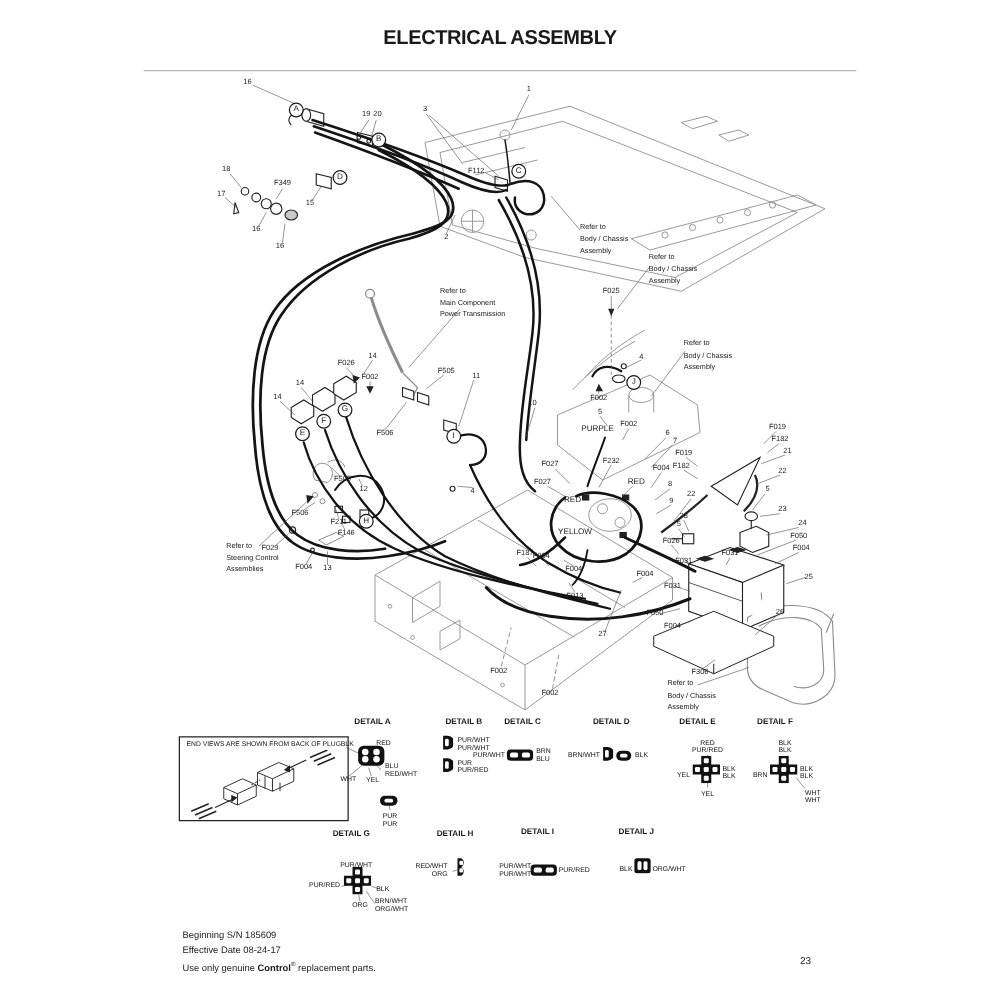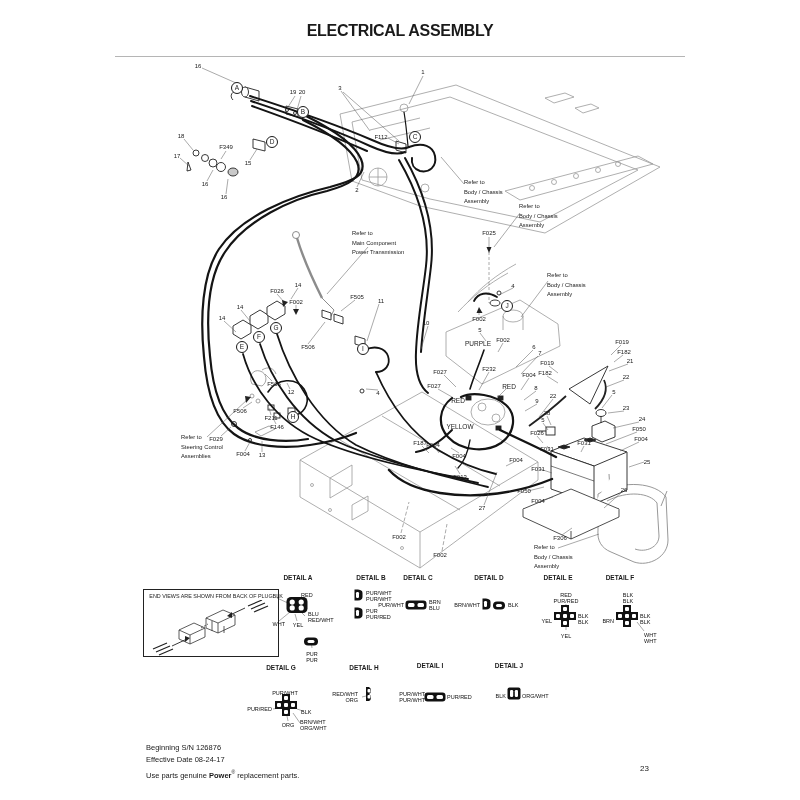--- a/index.html
+++ b/index.html
@@ -486,17 +486,17 @@
   <span class="dl r" style="left:28px;top:34px;">BLK</span>
   <span class="dg" style="left:36px;top:33px;"><svg width="14" height="13">
         <rect x="0.5" y="0.5" width="13" height="12" rx="2" fill="#111"></rect>
         <rect x="3" y="3" width="3.2" height="7" rx="1.2" fill="#fff"></rect>
         <rect x="7.8" y="3" width="3.2" height="7" rx="1.2" fill="#fff"></rect>
       </svg></span>
   <span class="dl l" style="left:44px;top:34px;">ORG/WHT</span>
 </div>
 
 <div id="footer">
-  <div>Beginning S/N 126876</div>
+  <div>Beginning S/N 185609</div>
   <div>Effective Date 08-24-17</div>
-  <div><span>Use parts genuine </span><b>Power</b><sup>®</sup><span> replacement parts.</span></div>
+  <div><span>Use only genuine </span><b>Control</b><sup>®</sup><span> replacement parts.</span></div>
 </div>
 <div id="page-number">23</div>
 
 </body></html>

